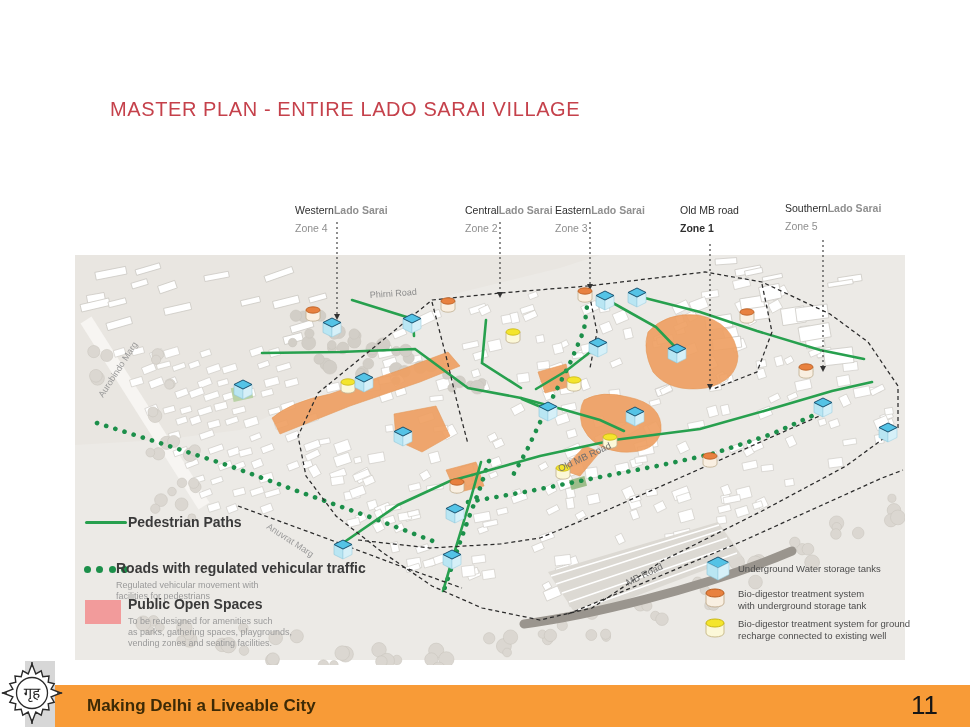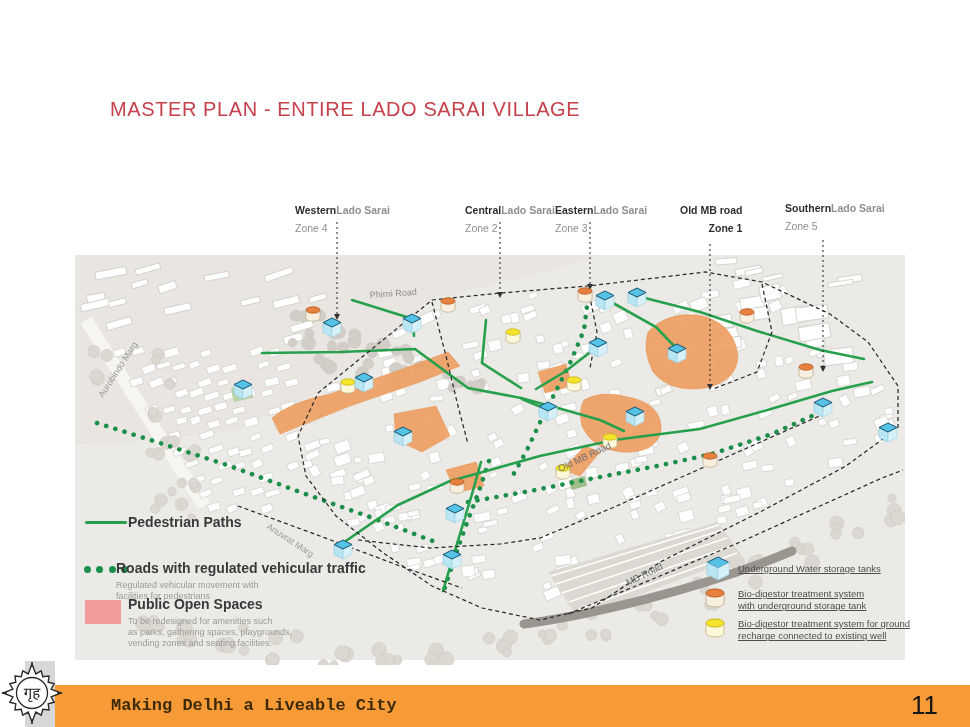--- a/index.html
+++ b/index.html
@@ -3,39 +3,39 @@
 <meta charset="utf-8">
 <style>
   html,body{margin:0;padding:0;background:#fff;}
   .slide{position:relative;width:970px;height:727px;background:#ffffff;overflow:hidden;
          font-family:"Liberation Sans",sans-serif;}
   .title{position:absolute;left:110px;top:98px;font-size:20px;letter-spacing:.6px;
          color:#c5414b;font-weight:400;}
   
   .zone{position:absolute;font-size:10.5px;line-height:1;}
   .zone .l1{white-space:nowrap;}
-  .zone .nm{font-weight:bold;color:#2e2e2e;text-align:center;}
+  .zone .nm{font-weight:normal;color:#2e2e2e;text-align:center;}
   .zone .rest{color:#8f8f8f;margin-left:0;font-weight:bold;}
   .zone .zn{margin-top:7px;color:#8f8f8f;}
-  .zone.dark .zn{color:#2e2e2e;font-weight:bold;text-align:right;}
+  .zone.dark .zn{color:#2e2e2e;font-weight:bold;}
   
   svg.map{position:absolute;left:75px;top:195px;}
   
   .leg-item{position:absolute;font-size:9px;line-height:1.25;}
   .leg-item .lt{font-weight:bold;color:#3a3a3a;font-size:14px;margin-bottom:2px;}
   .leg-item .ld{color:#9a9a9a;white-space:pre-line;}
   .sw-line{position:absolute;width:42px;height:3px;background:#27a04e;border-radius:2px;}
   .sw-dots{position:absolute;width:44px;height:7px;display:flex;justify-content:space-between;}
   .sw-dots i{width:7px;height:7px;border-radius:50%;background:#1c8f4a;}
   .sw-rect{position:absolute;width:36px;height:24px;background:#f29b9b;}
-  .legr-item{position:absolute;font-size:9.5px;color:#4d4d4d;white-space:pre-line;line-height:1.3;text-decoration:underline;}
+  .legr-item{position:absolute;font-size:9.5px;color:#4d4d4d;white-space:pre-line;line-height:1.3;}
   .legr-icon{position:absolute;}
   
   .footer-bar{position:absolute;left:55px;right:0;top:685px;height:42px;background:#f89b37;}
-  .footer-title{position:absolute;left:56px;top:11px;font-size:17px;font-weight:bold;color:#3d2a06;font-family:Liberation Mono, monospace;}
+  .footer-title{position:absolute;left:32px;top:11px;font-size:17px;font-weight:bold;color:#3d2a06;}
   .page-no{position:absolute;right:32px;top:5px;font-size:26px;color:#161616;}
   .logo-strip{position:absolute;left:25px;top:661px;width:30px;height:66px;background:#d7d7d7;}
   .logo{position:absolute;left:1px;top:660px;}
 </style>
 </head>
 <body>
 
 <div class="slide">
 
   <div class="title">MASTER PLAN - ENTIRE LADO SARAI VILLAGE</div>

